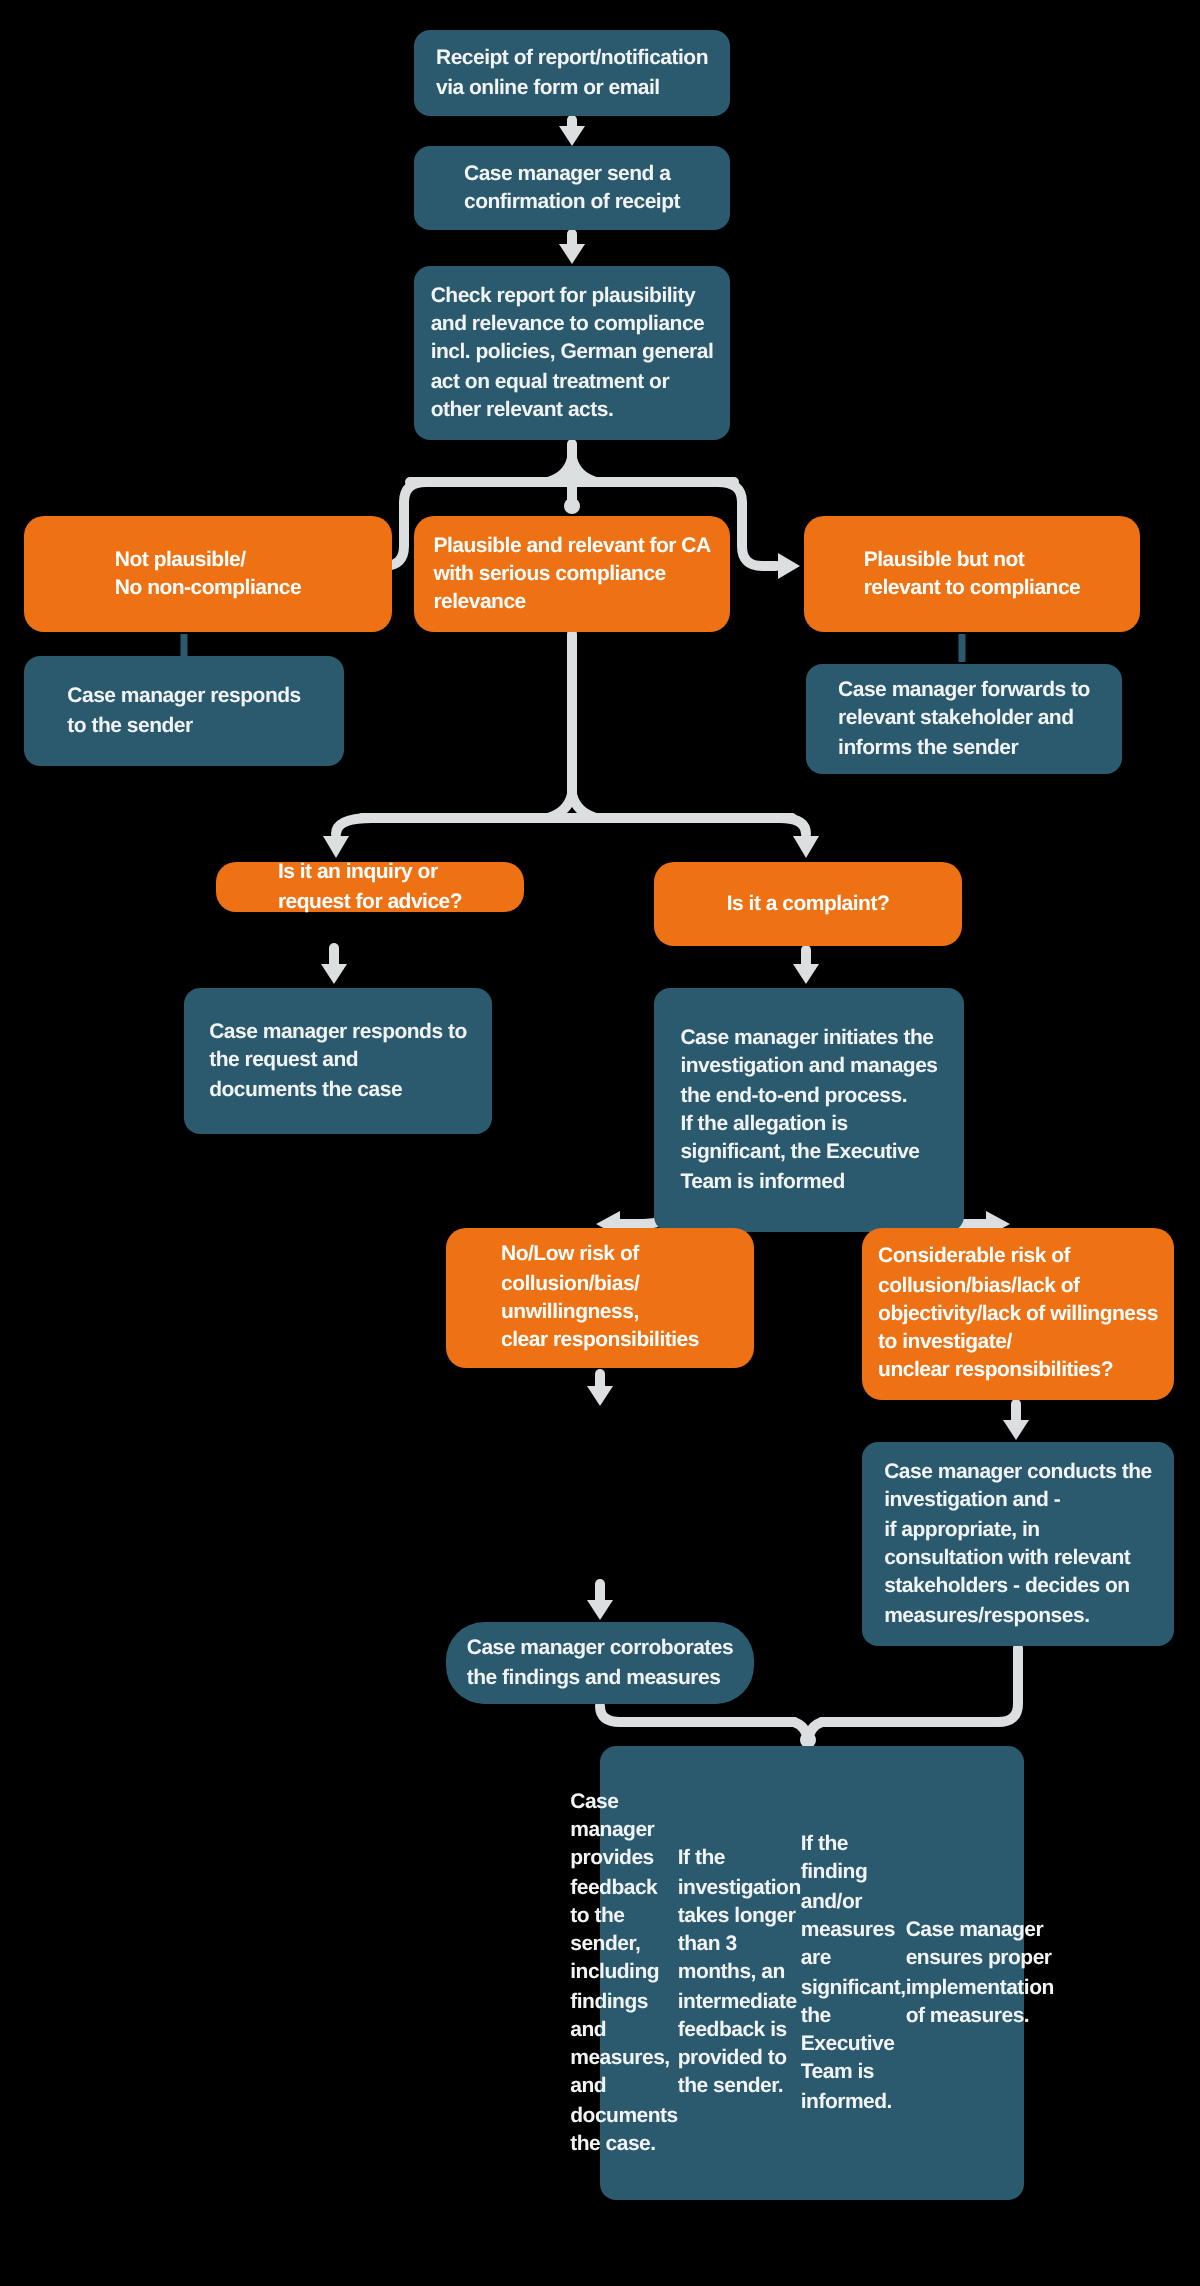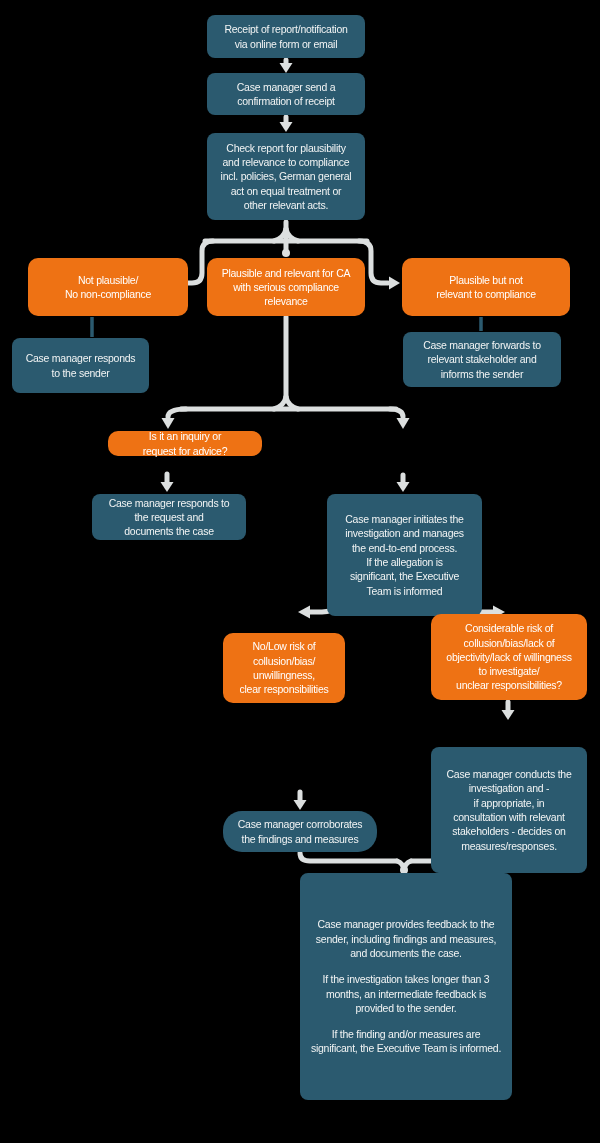--- a/index.html
+++ b/index.html
@@ -4,45 +4,45 @@
 <style>
   html,body{margin:0;padding:0;background:#000;}
   .canvas{
     position:relative;width:600px;height:1143px;background:#000;overflow:hidden;
     font-family:"Liberation Sans", sans-serif;
   }
   .connectors{position:absolute;left:0;top:0;}
   .node{
     position:absolute;box-sizing:border-box;
     display:flex;align-items:center;justify-content:center;
-    text-align:center;border-radius:8px;
-    color:#f2f4f4;font-weight:400;font-size:10.5px;line-height:1.36;
+    text-align:left;border-radius:8px;
+    color:#f2f4f4;font-weight:700;font-size:10.5px;line-height:1.36;
     letter-spacing:-0.25px;white-space:pre-line;padding:3px 5px;
   }
   .teal{background:#2b5a6f;}
   .orange{background:#ee7214;border-radius:10px;color:#ffffff;}
 
   #n-receipt{left:207px;top:15px;width:158px;height:43px;}
   #n-confirmation{left:207px;top:73px;width:158px;height:42px;}
   #n-check{left:207px;top:133px;width:158px;height:87px;}
-  #n-not-plausible{left:28px;top:258px;width:160px;height:58px;}
+  #n-not-plausible{left:12px;top:258px;width:184px;height:58px;}
   #n-plausible-relevant{left:207px;top:258px;width:158px;height:58px;}
   #n-plausible-not-relevant{left:402px;top:258px;width:168px;height:58px;}
-  #n-responds-sender{left:12px;top:338px;width:137px;height:55px;}
+  #n-responds-sender{left:12px;top:328px;width:160px;height:55px;}
   #n-forwards{left:403px;top:332px;width:158px;height:55px;}
   #n-inquiry{left:108px;top:431px;width:154px;height:25px;}
   #n-complaint{left:327px;top:431px;width:154px;height:42px;}
-  #n-responds-request{left:92px;top:494px;width:154px;height:46px;}
+  #n-responds-request{left:92px;top:494px;width:154px;height:73px;}
   #n-initiates{left:327px;top:494px;width:155px;height:122px;}
-  #n-no-low{left:223px;top:614px;width:122px;height:70px;margin-top:19px;}
+  #n-no-low{left:223px;top:614px;width:154px;height:70px;}
   #n-considerable{left:431px;top:614px;width:156px;height:86px;}
   #n-resp-dept{left:223px;top:704px;width:154px;height:86px;}
   #n-corroborates{left:223px;top:811px;width:154px;height:41px;border-radius:19px;}
-  #n-conducts{left:431px;top:747px;width:156px;height:126px;}
-  #n-final{left:300px;top:873px;width:212px;height:227px;flex-direction:column;padding:8px 8px;}
+  #n-conducts{left:431px;top:721px;width:156px;height:102px;}
+  #n-final{left:300px;top:873px;width:212px;height:227px;flex-direction:row;padding:8px 8px;}
   #n-final p{margin:6px 0;white-space:normal;}
 
   .connectors path.l{stroke:#dcdfdf;stroke-width:5;fill:none;stroke-linecap:round;}
   .connectors path.s{stroke:#dcdfdf;stroke-width:5;fill:none;stroke-linecap:round;}
   .connectors path.t{fill:#dcdfdf;stroke:none;}
   .connectors circle.d{fill:#dcdfdf;}
   .connectors path.tl{stroke:#2b5a6f;stroke-width:3.5;fill:none;}
 </style>
 </head>
 <body>
@@ -151,20 +151,21 @@
 relevant to compliance</div>
 
   <div class="node teal" id="n-responds-sender">Case manager responds
 to the sender</div>
   <div class="node teal" id="n-forwards">Case manager forwards to
 relevant stakeholder and
 informs the sender</div>
 
   <div class="node orange" id="n-inquiry">Is it an inquiry or
 request for advice?</div>
+  <div class="node orange" id="n-complaint">Is it a complaint?</div>
 
   <div class="node teal" id="n-responds-request">Case manager responds to
 the request and
 documents the case</div>
   <div class="node teal" id="n-initiates">Case manager initiates the
 investigation and manages
 the end-to-end process.
 If the allegation is
 significant, the Executive
 Team is informed</div>
@@ -185,15 +186,16 @@
 investigation and -
 if appropriate, in
 consultation with relevant
 stakeholders - decides on
 measures/responses.</div>
 
   <div class="node teal" id="n-final">
     <p>Case manager provides feedback to the sender, including findings and measures, and documents the case.</p>
     <p>If the investigation takes longer than 3 months, an intermediate feedback is provided to the sender.</p>
     <p>If the finding and/or measures are significant, the Executive Team is informed.</p>
+    <p>Case manager ensures proper implementation of measures.</p>
   </div>
 
 </div>
 
 </body></html>

